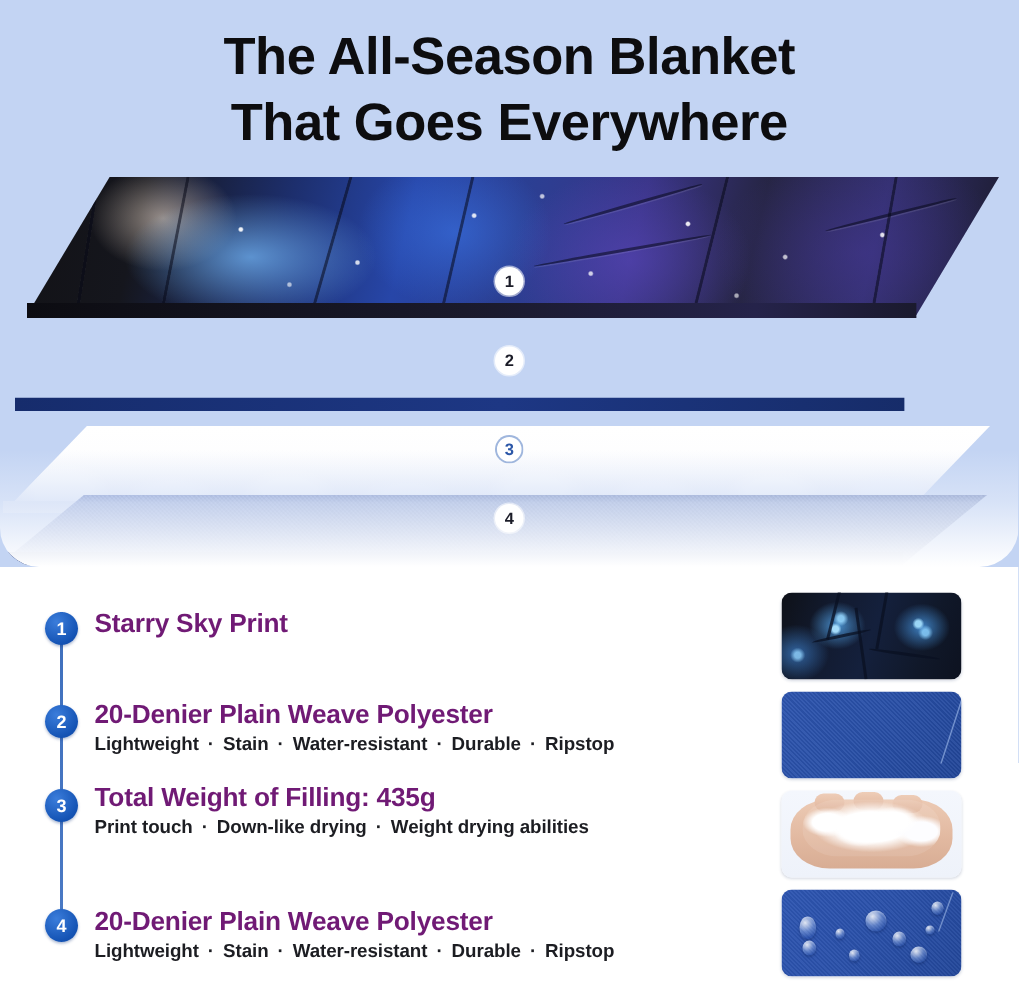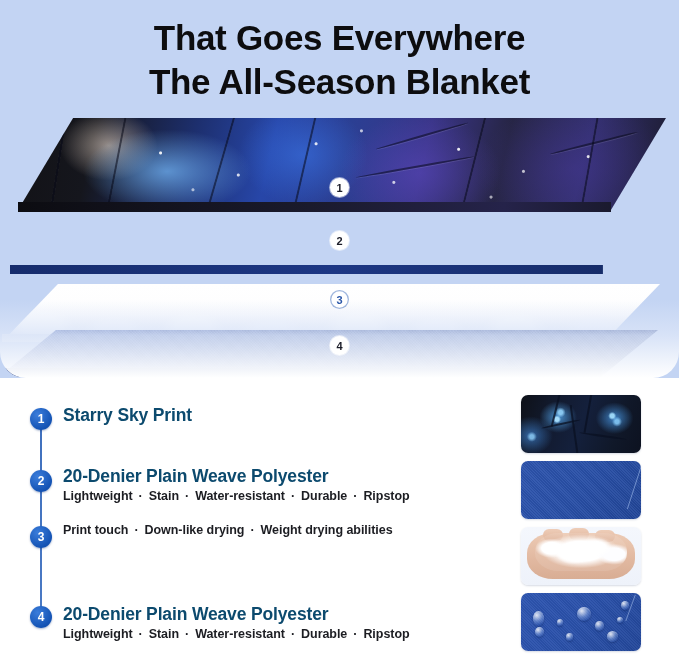--- a/index.html
+++ b/index.html
@@ -133,21 +133,21 @@
     background:radial-gradient(circle at 35% 30%,#3b7ddb,#1453b4 70%,#0f459e);
     color:#fff;font-size:12px;font-weight:bold;
     display:flex;align-items:center;justify-content:center;
     box-shadow:0 1px 2px rgba(12,50,120,.35);
     z-index:3;
   }
 
   
   .item{position:absolute;left:63px;}
   .item .h{
-    color:#0c4a6e;font-weight:bold;font-size:17.5px;line-height:1.22;
+    color:#701a75;font-weight:bold;font-size:17.5px;line-height:1.22;
     letter-spacing:-0.15px;white-space:nowrap;
   }
   .item .sub{
     color:#1c1d22;font-weight:bold;font-size:12.5px;
     margin-top:2px;white-space:nowrap;letter-spacing:-0.05px;
   }
   .item .sub .dot{display:inline-block;margin:0 6px;color:#1c1d22;}
   sup.sq{font-size:9px;vertical-align:super;line-height:0;}
 
   
@@ -214,22 +214,22 @@
     position:absolute;right:10px;top:2px;width:28px;height:26px;
     border-right:1px solid rgba(200,222,255,.45);transform:skewX(-20deg);
   }
 </style>
 </head>
 <body>
 
 <div id="hero">
 
   <div id="title">
+    <span class="ln">The All-Season Blanket</span>
     <span class="ln">That Goes Everywhere</span>
-    <span class="ln">The All-Season Blanket</span>
   </div>
 
   <div id="stack">
 
     <div class="slab" id="l1">
       <div class="top">
         <div class="seam" style="left:6%;top:-6%;width:2px;height:118%;transform:rotate(9deg);"></div>
         <div class="seam" style="left:15%;top:-6%;width:2px;height:118%;transform:rotate(11deg);"></div>
         <div class="seam" style="left:31%;top:-10%;width:2px;height:125%;transform:rotate(16deg);"></div>
         <div class="seam" style="left:44%;top:-10%;width:2px;height:125%;transform:rotate(13deg);"></div>
@@ -281,20 +281,21 @@
   </div>
 
   <div class="item" style="top:88px;">
     <div class="h">20-Denier Plain Weave Polyester</div>
     <div class="sub">
       <span>Lightweight</span><span class="dot">·</span><span>Stain</span><span class="dot">·</span><span>Water-resistant</span><span class="dot">·</span><span>Durable</span><span class="dot">·</span><span>Ripstop</span>
     </div>
   </div>
 
   <div class="item" style="top:143px;">
+    <div class="h">Total Weight of Filling: 435g</div>
     <div class="sub">
       <span>Print touch</span><span class="dot">·</span><span>Down-like drying</span><span class="dot">·</span><span>Weight drying abilities</span>
     </div>
   </div>
 
   <div class="item" style="top:226px;">
     <div class="h">20-Denier Plain Weave Polyester</div>
     <div class="sub">
       <span>Lightweight</span><span class="dot">·</span><span>Stain</span><span class="dot">·</span><span>Water-resistant</span><span class="dot">·</span><span>Durable</span><span class="dot">·</span><span>Ripstop</span>
     </div>

